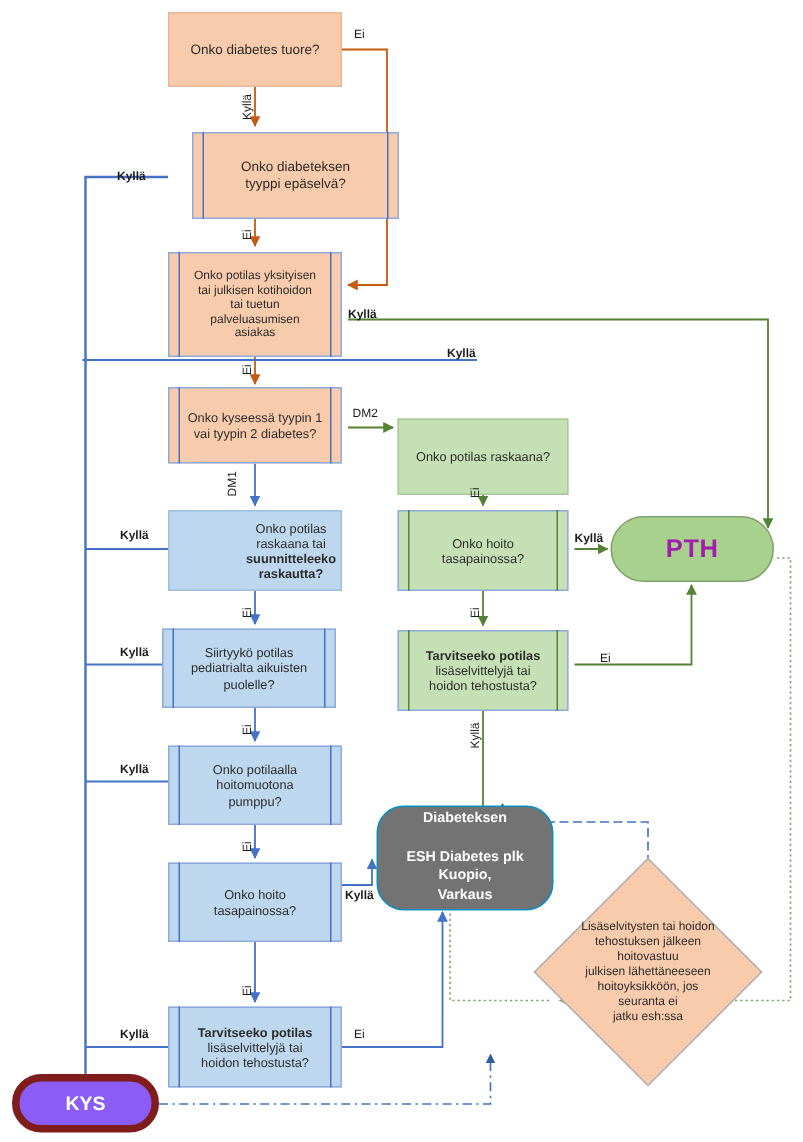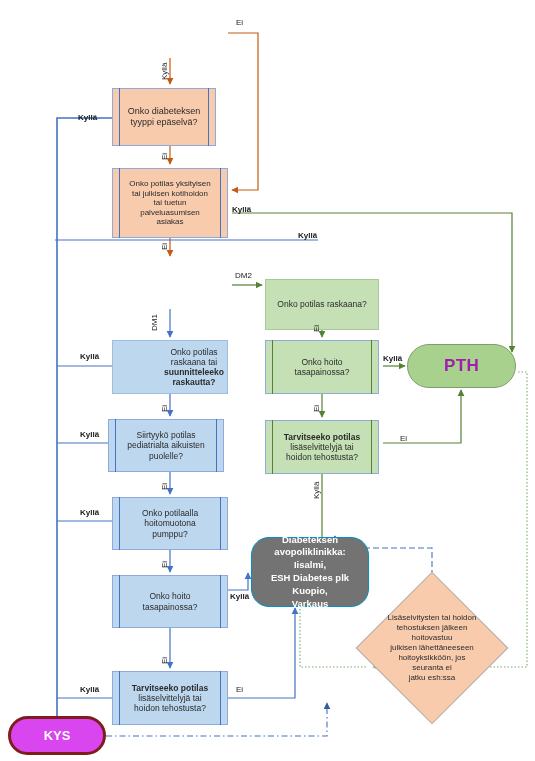--- a/index.html
+++ b/index.html
@@ -26,21 +26,21 @@
   .sub::before,.sub::after{content:"";position:absolute;top:-1px;bottom:-1px;
         width:0;border-left:1px solid #4472c4;}
   .sub::before{left:6px;}
   .sub::after{right:6px;}
   .sub.greenbar::before,.sub.greenbar::after{border-left-color:#548235;}
 
   
   .oval{border-radius:999px;color:#ffffff;font-weight:bold;}
   .oval.pth{background:#a9d18e;border:1px solid #7f9f6a;font-size:17px;
             letter-spacing:.4px;color:#a21caf;}
-  .oval.kys{background:#d946ef;border:3px solid #7f1d1d;font-size:13px;}
+  .oval.kys{background:#8b5cf6;border:5px solid #7f1d1d;font-size:13px;}
   .oval.cyan{background:#737373;border:1px solid #0092c2;font-size:9.5px;
              font-weight:bold;border-radius:18px;line-height:1.35;text-align:center;}
 
   
   .diamond{position:absolute;}
   .diamond .face{position:absolute;left:0;top:0;width:100%;height:100%;
         background:#f8cbad;border:1px solid #b0b0b0;
         transform:rotate(45deg);box-sizing:border-box;}
   .diamond .dtext{position:absolute;left:6%;top:50%;width:88%;
         transform:translateY(-50%);text-align:center;font-size:8px;
@@ -122,38 +122,47 @@
       <path d="M106,736 L327,736 L327,703" stroke="#4472c4" stroke-width="1.1" stroke-dasharray="6,3,1.5,3" marker-end="url(#aBd)"></path>
 
       <path d="M432,630 L432,548 L335,548 L335,536" stroke="#4472c4" stroke-width="1.1" stroke-dasharray="6,3" marker-end="url(#aBd)"></path>
 
       <path d="M518,372 L527,372 L527,667 L373,667" stroke="#7aa86a" stroke-width="1.1" stroke-dasharray="1.5,2" marker-end="url(#aGl)"></path>
 
       <path d="M300,553 L300,667 L368,667" stroke="#7aa86a" stroke-width="1.1" stroke-dasharray="1.5,2"></path>
     </g>
   </svg>
 
-
-  <div class="node rect orange sub fs9" style="left:112px;top:88px;width:104px;height:58px;">
+  <div class="node rect orange plain fs9" style="left:112px;top:8px;width:116px;height:50px;">
+    <span class="lbl">Onko diabetes tuore?</span>
+  </div>
+
+  <div class="node rect orange sub fs9" style="left:128px;top:88px;width:138px;height:58px;">
     <span class="lbl">
       <span>Onko diabeteksen</span><br>
       <span>tyyppi epäselvä?</span>
     </span>
   </div>
 
   <div class="node rect orange sub fs8" style="left:112px;top:168px;width:116px;height:70px;">
     <span class="lbl">
       <span>Onko potilas yksityisen</span><br>
       <span>tai julkisen kotihoidon</span><br>
       <span>tai tuetun</span><br>
       <span>palveluasumisen</span><br>
       <span>asiakas</span>
     </span>
   </div>
 
+  <div class="node rect orange sub fs85" style="left:112px;top:258px;width:116px;height:51px;">
+    <span class="lbl">
+      <span>Onko kyseessä tyypin 1</span><br>
+      <span>vai tyypin 2 diabetes?</span>
+    </span>
+  </div>
 
   <div class="node rect green plain fs85" style="left:265px;top:258px;width:114px;height:51px;margin-top:21px;">
     <span class="lbl">Onko potilas raskaana?</span>
   </div>
 
   <div class="node rect green sub greenbar fs85" style="left:265px;top:340px;width:114px;height:54px;">
     <span class="lbl">
       <span>Onko hoito</span><br>
       <span>tasapainossa?</span>
     </span>
@@ -209,21 +218,21 @@
     <span class="lbl">PTH</span>
   </div>
 
   <div class="node oval kys" style="left:8px;top:716px;width:98px;height:39px;">
     <span class="lbl">KYS</span>
   </div>
 
   <div class="node oval cyan" style="left:251px;top:537px;width:118px;height:70px;">
     <span class="lbl">
       <span>Diabeteksen</span><br>
-      <span>avopoliklinikka: Iisalmi,</span><br>
+      <br>
       <span>ESH Diabetes plk Kuopio,</span><br>
       <span>Varkaus</span>
     </span>
   </div>
 
   <div class="diamond" style="left:378px;top:594px;width:108px;height:108px;">
     <div class="face"></div>
     <div class="dtext">
       <span>Lisäselvitysten tai hoidon</span><br>
       <span>tehostuksen jälkeen hoitovastuu</span><br>

